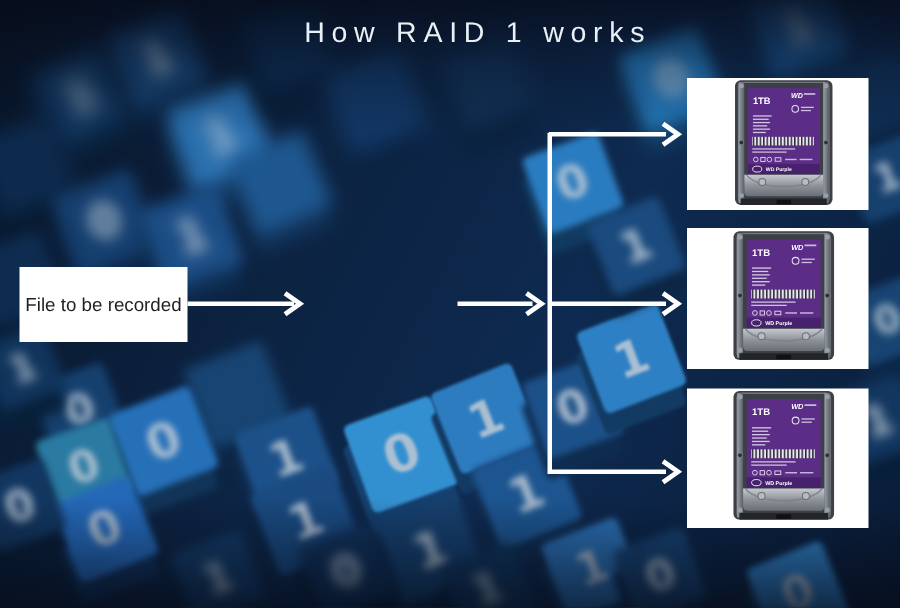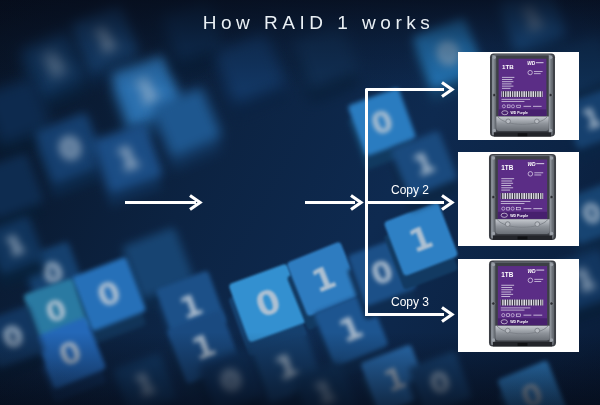--- a/index.html
+++ b/index.html
@@ -128,23 +128,24 @@
       <line x1="366.5" y1="88.5" x2="366.5" y2="316"></line>
       <line x1="366" y1="89.5" x2="444" y2="89.5"></line>
       <path d="M442,82.5 L452,89.5 L442,96.5" stroke-width="3.2"></path>
       <line x1="368" y1="202.5" x2="444" y2="202.5"></line>
       <path d="M442,195.5 L452,202.5 L442,209.5" stroke-width="3.2"></path>
       <line x1="366" y1="314.5" x2="444" y2="314.5"></line>
       <path d="M442,307.5 L452,314.5 L442,321.5" stroke-width="3.2"></path>
     </g>
   </svg>
 
-
-  <div class="copy-label" style="top:183px;">Copy 2</div>
-  <div class="copy-label" style="top:295px;">Copy 3</div>
+  <div class="node file-box">
+    <span>File to be recorded</span>
+  </div>
+
 
   <div class="drive-box" style="top:52px;height:88px;">
     <svg class="hdd" width="71" height="86" viewBox="0 0 72 90">
       <rect x="2" y="0.5" width="68" height="87" rx="4" fill="#3c3f45"></rect>
       <rect x="4.5" y="2" width="63" height="84" rx="3" fill="none" stroke="#71767e" stroke-width="1"></rect>
       <rect x="4.5" y="2" width="4" height="84" fill="url(#rail)"></rect>
       <rect x="63.5" y="2" width="4" height="84" fill="url(#rail)"></rect>
       <circle cx="6.5" cy="4.5" r="1.7" fill="#9aa0a8"></circle>
         <circle cx="65.5" cy="4.5" r="1.7" fill="#9aa0a8"></circle>
       <circle cx="6.5" cy="44" r="1.6" fill="#2c2e33" stroke="#888c93" stroke-width="0.5"></circle>

